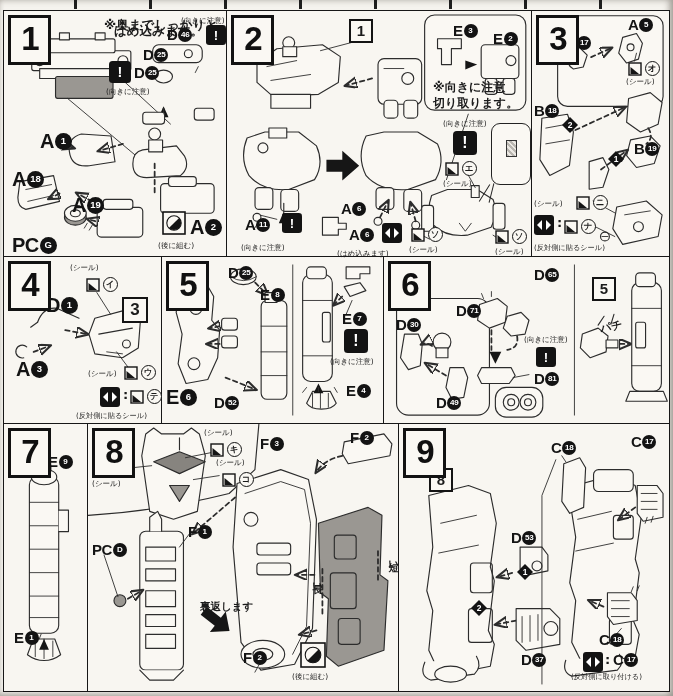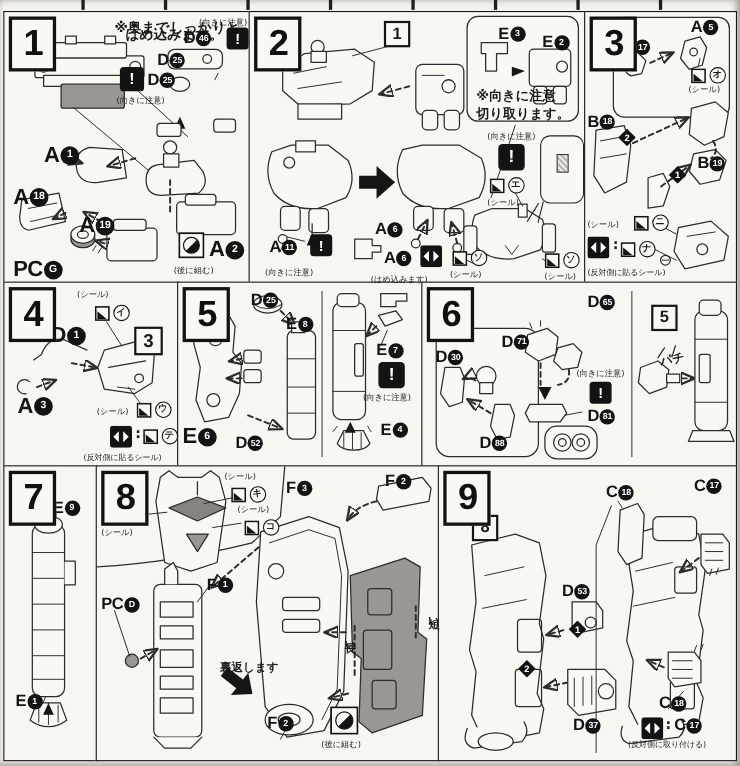--- a/index.html
+++ b/index.html
@@ -521,21 +521,21 @@
       <span class="part" style="left: 72px; top: 46px;">
         <span class="pl">D</span>
         <span class="pn">71</span>
       </span>
       <span class="part" style="left: 12px; top: 60px;">
         <span class="pl">D</span>
         <span class="pn">30</span>
       </span>
       <span class="part" style="left: 52px; top: 138px;">
         <span class="pl">D</span>
-        <span class="pn">88</span>
+        <span class="pn">49</span>
       </span>
       <div class="txt" style="font-size: 7.5px; left: 140px; top: 78px;">(向きに注意)</div>
       <span class="warn" style="height: 20px; width: 20px; font-size: 13.2px; border-radius: 3.2px; left: 152px; top: 90px;">!</span>
       <span class="part" style="left: 150px; top: 114px;">
         <span class="pl">D</span>
         <span class="pn">81</span>
       </span>
       <span class="refbox" style="height: 24px; width: 24px; font-size: 15px; line-height: 19px; left: 208px; top: 20px;">5</span>
       <div class="txt b rot" style="font-size: 11px; left: 216px; top: 62px;">パチ</div>
     </section>

